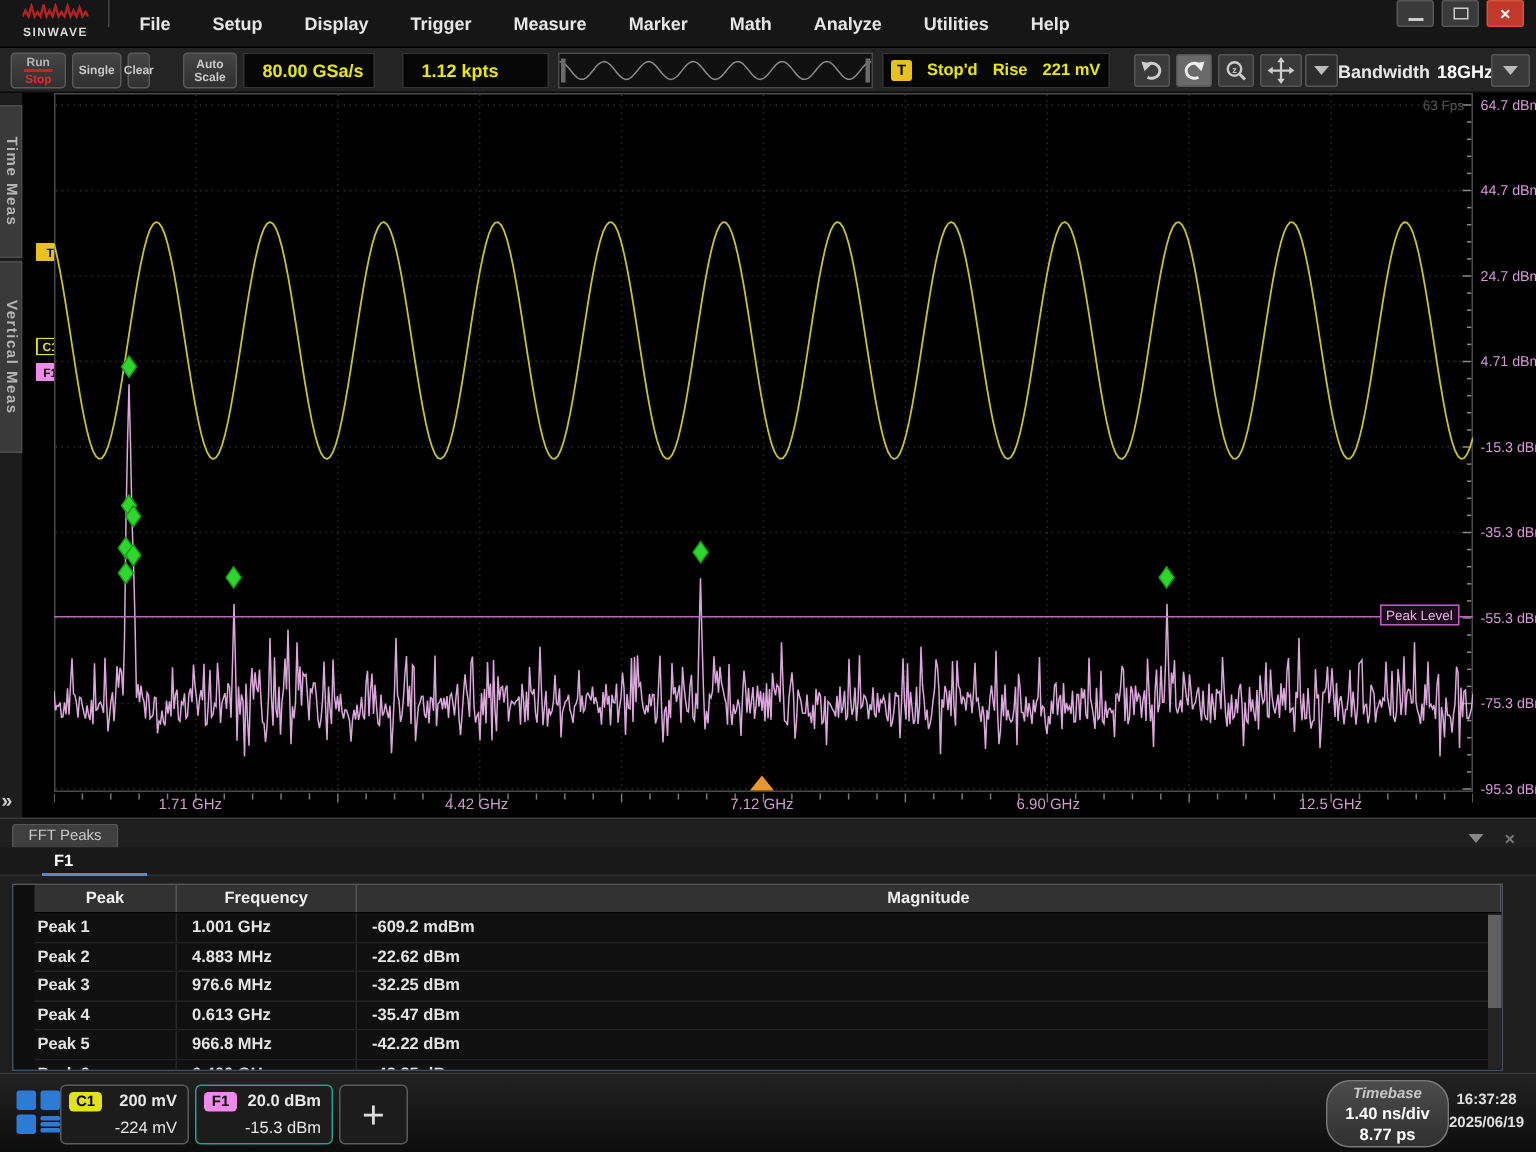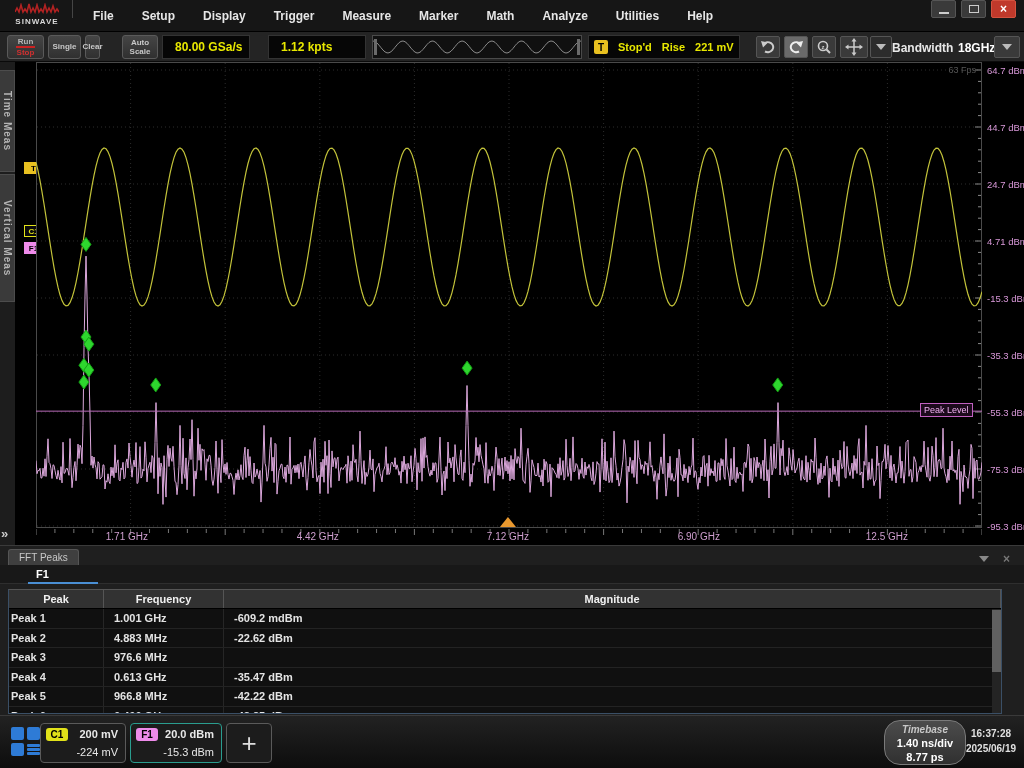--- a/index.html
+++ b/index.html
@@ -70,21 +70,21 @@
   .fft-title-tab { position:absolute; left:8px; top:3px; background:#3f3f3f; border:1px solid #555; border-bottom:none;
                    border-radius:3px 3px 0 0; color:#c8c8c8; font-size:10px; padding:2px 10px; }
   .panel-ics { position:absolute; right:14px; top:7px; display:flex; gap:14px; align-items:center; }
   .tri-down { width:0; height:0; border-left:5px solid transparent; border-right:5px solid transparent; border-top:6px solid #888; }
   .panel-x { color:#777; font-size:12px; font-weight:bold; line-height:1; }
   .f1-tabbar { position:absolute; left:0; top:19px; width:1024px; height:19px; background:#181818; border-bottom:1px solid #2e2e2e; }
   .f1-tab { position:absolute; left:28px; top:0; width:70px; height:19px; color:#fff; font-size:11px; font-weight:bold;
             display:flex; align-items:center; padding-left:8px; border-bottom:2px solid #4a8fd4; }
   .table-wrap { position:absolute; left:8px; top:43px; width:994px; height:125px; overflow:hidden;
                 background:#0e0e0e; border:1px solid #3a4f66; border-top:1px solid #555; }
-  .trow { display:flex; height:19.5px; border-bottom:1px solid #232323; background:#101010; }
+  .trow { display:flex; height:19.5px; border-bottom:1px solid #232323; background:#101010;margin-left:14px; }
   .trow.thead { height:19px; background:#323232; border-bottom:1px solid #000; }
   .tcell { font-size:11px; font-weight:bold; color:#e4e4e4; display:flex; align-items:center; border-right:1px solid #262626; }
   .thead .tcell { justify-content:center; border-right:1px solid #555; color:#f0f0f0; }
   .c0 { width:95px; padding-left:2px; } .thead .c0 { padding-left:0; }
   .c1 { width:120px; padding-left:10px; } .thead .c1 { padding-left:0; }
   .c2 { flex:1; padding-left:10px; border-right:none; } .thead .c2 { padding-left:0; }
   .scrollbar { position:absolute; right:1px; top:20px; width:9px; height:104px; background:#242424; }
   .scroll-thumb { position:absolute; left:0; top:1px; width:9px; height:62px; background:#606060; }
 
   
@@ -399,20 +399,21 @@
           <div class="tcell c2">-609.2 mdBm</div>
         </div>
         <div class="trow">
           <div class="tcell c0">Peak 2</div>
           <div class="tcell c1">4.883 MHz</div>
           <div class="tcell c2">-22.62 dBm</div>
         </div>
         <div class="trow">
           <div class="tcell c0">Peak 3</div>
           <div class="tcell c1">976.6 MHz</div>
+          <div class="tcell c2">-32.25 dBm</div>
         </div>
         <div class="trow">
           <div class="tcell c0">Peak 4</div>
           <div class="tcell c1">0.613 GHz</div>
           <div class="tcell c2">-35.47 dBm</div>
         </div>
         <div class="trow">
           <div class="tcell c0">Peak 5</div>
           <div class="tcell c1">966.8 MHz</div>
           <div class="tcell c2">-42.22 dBm</div>

